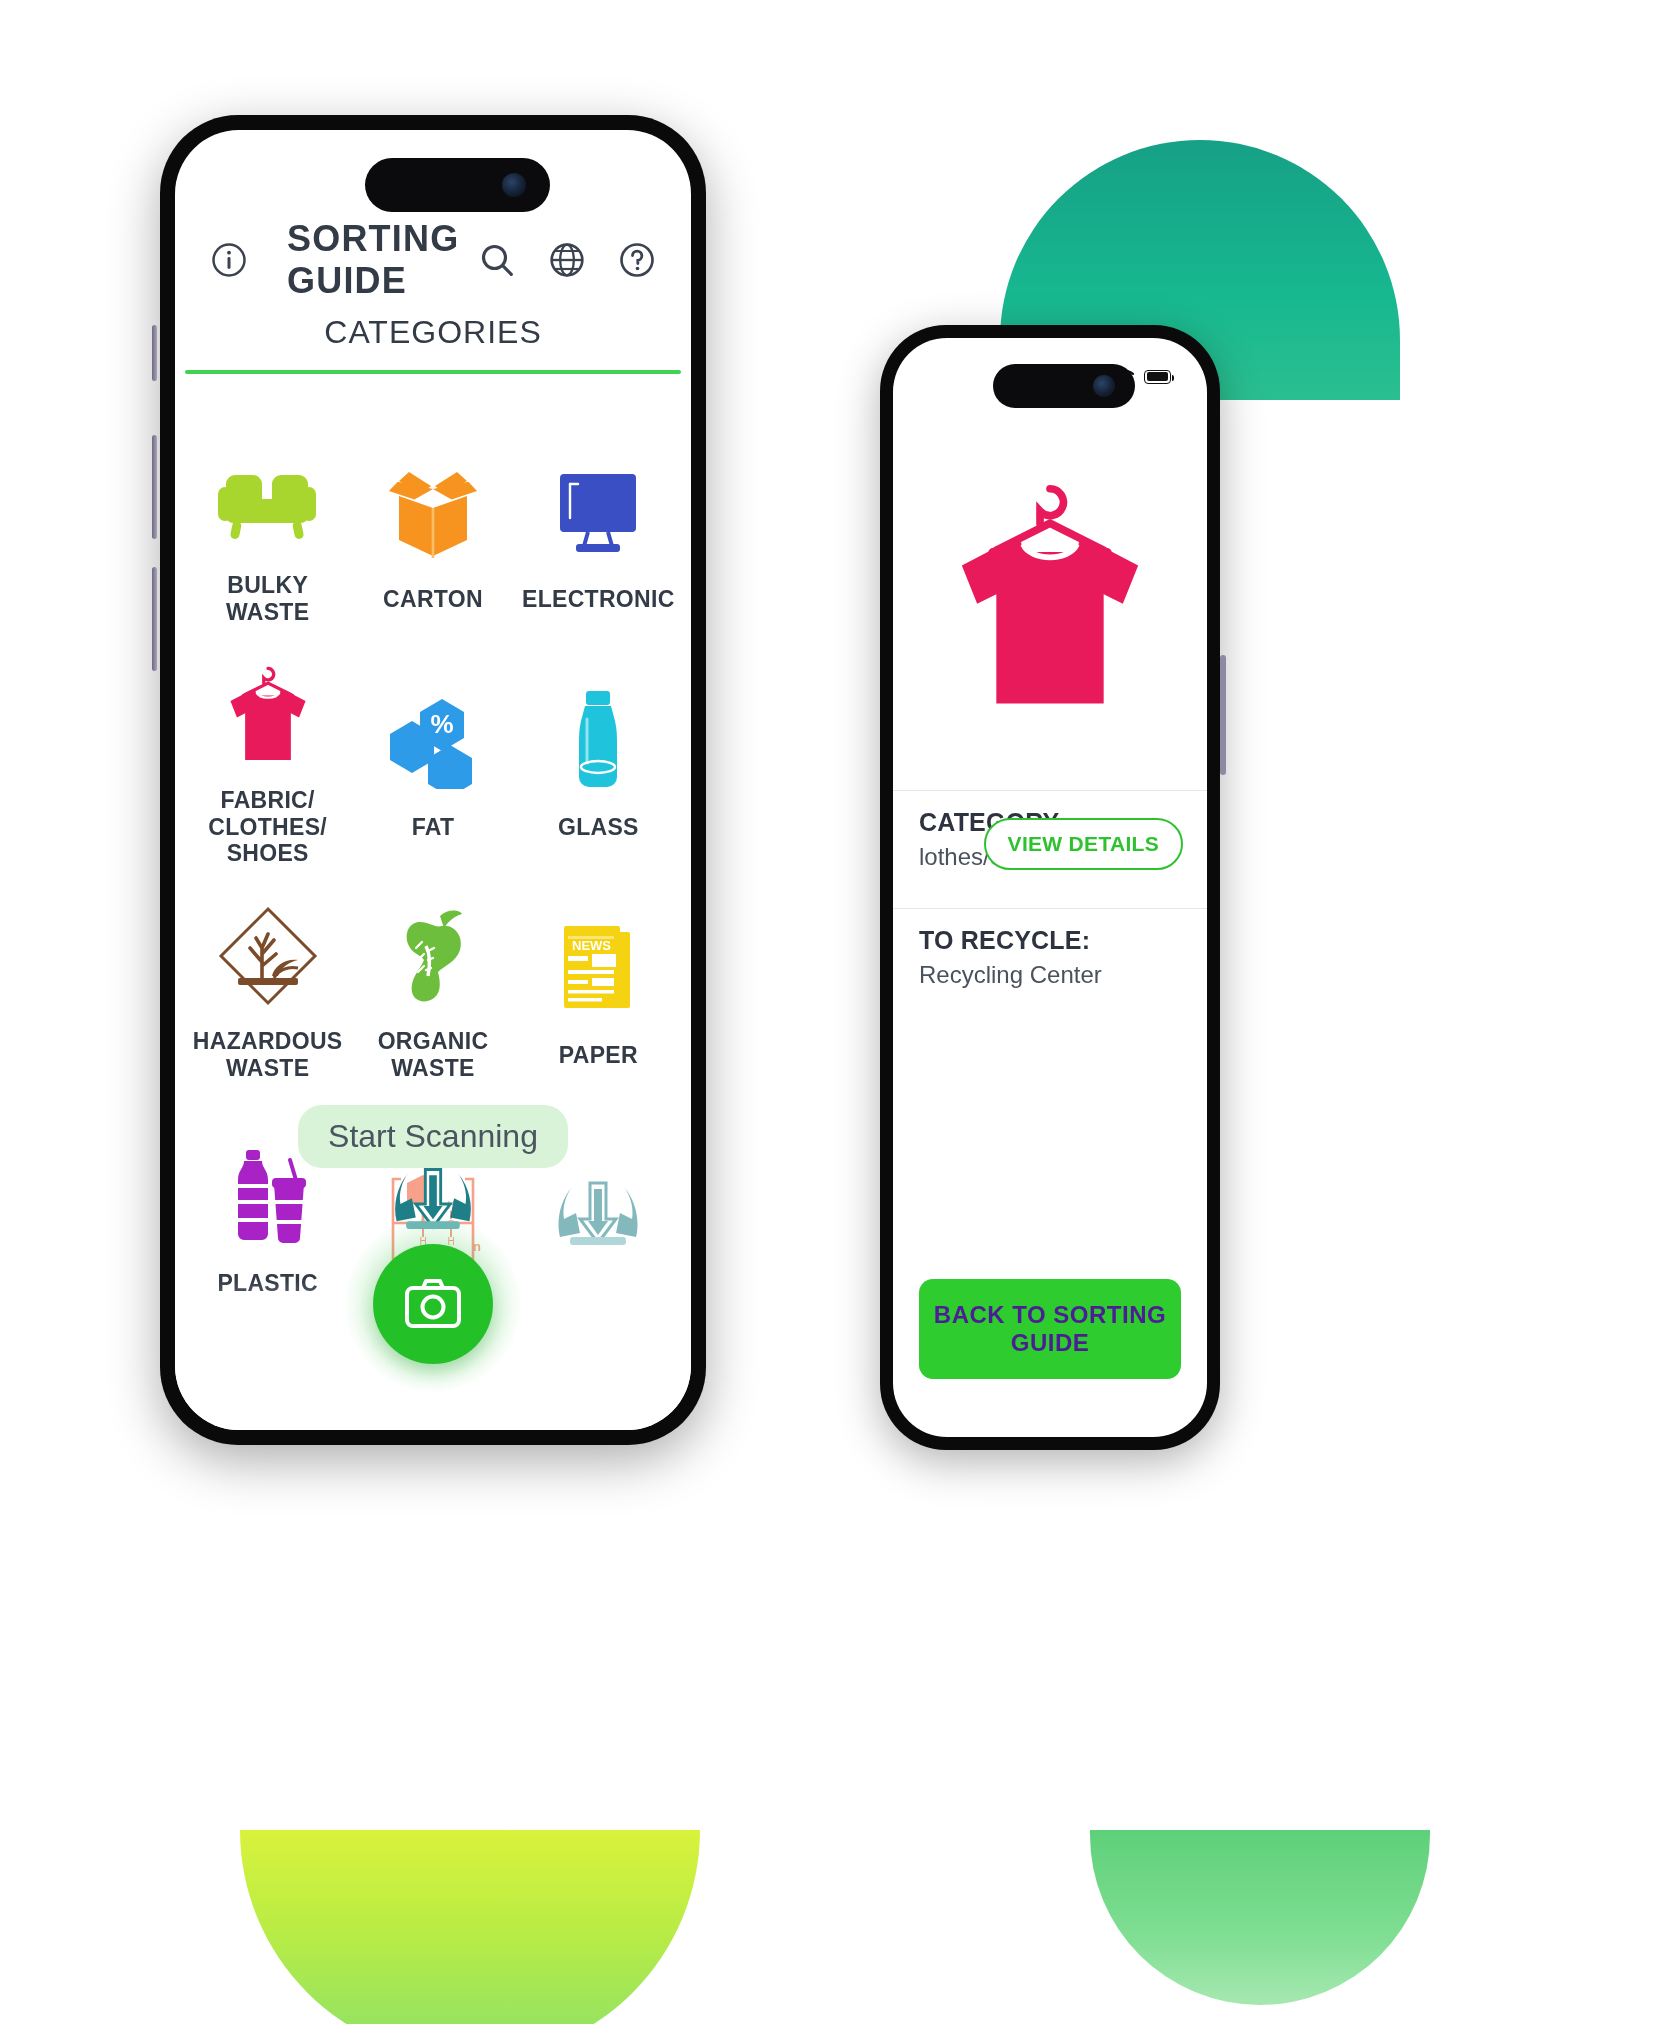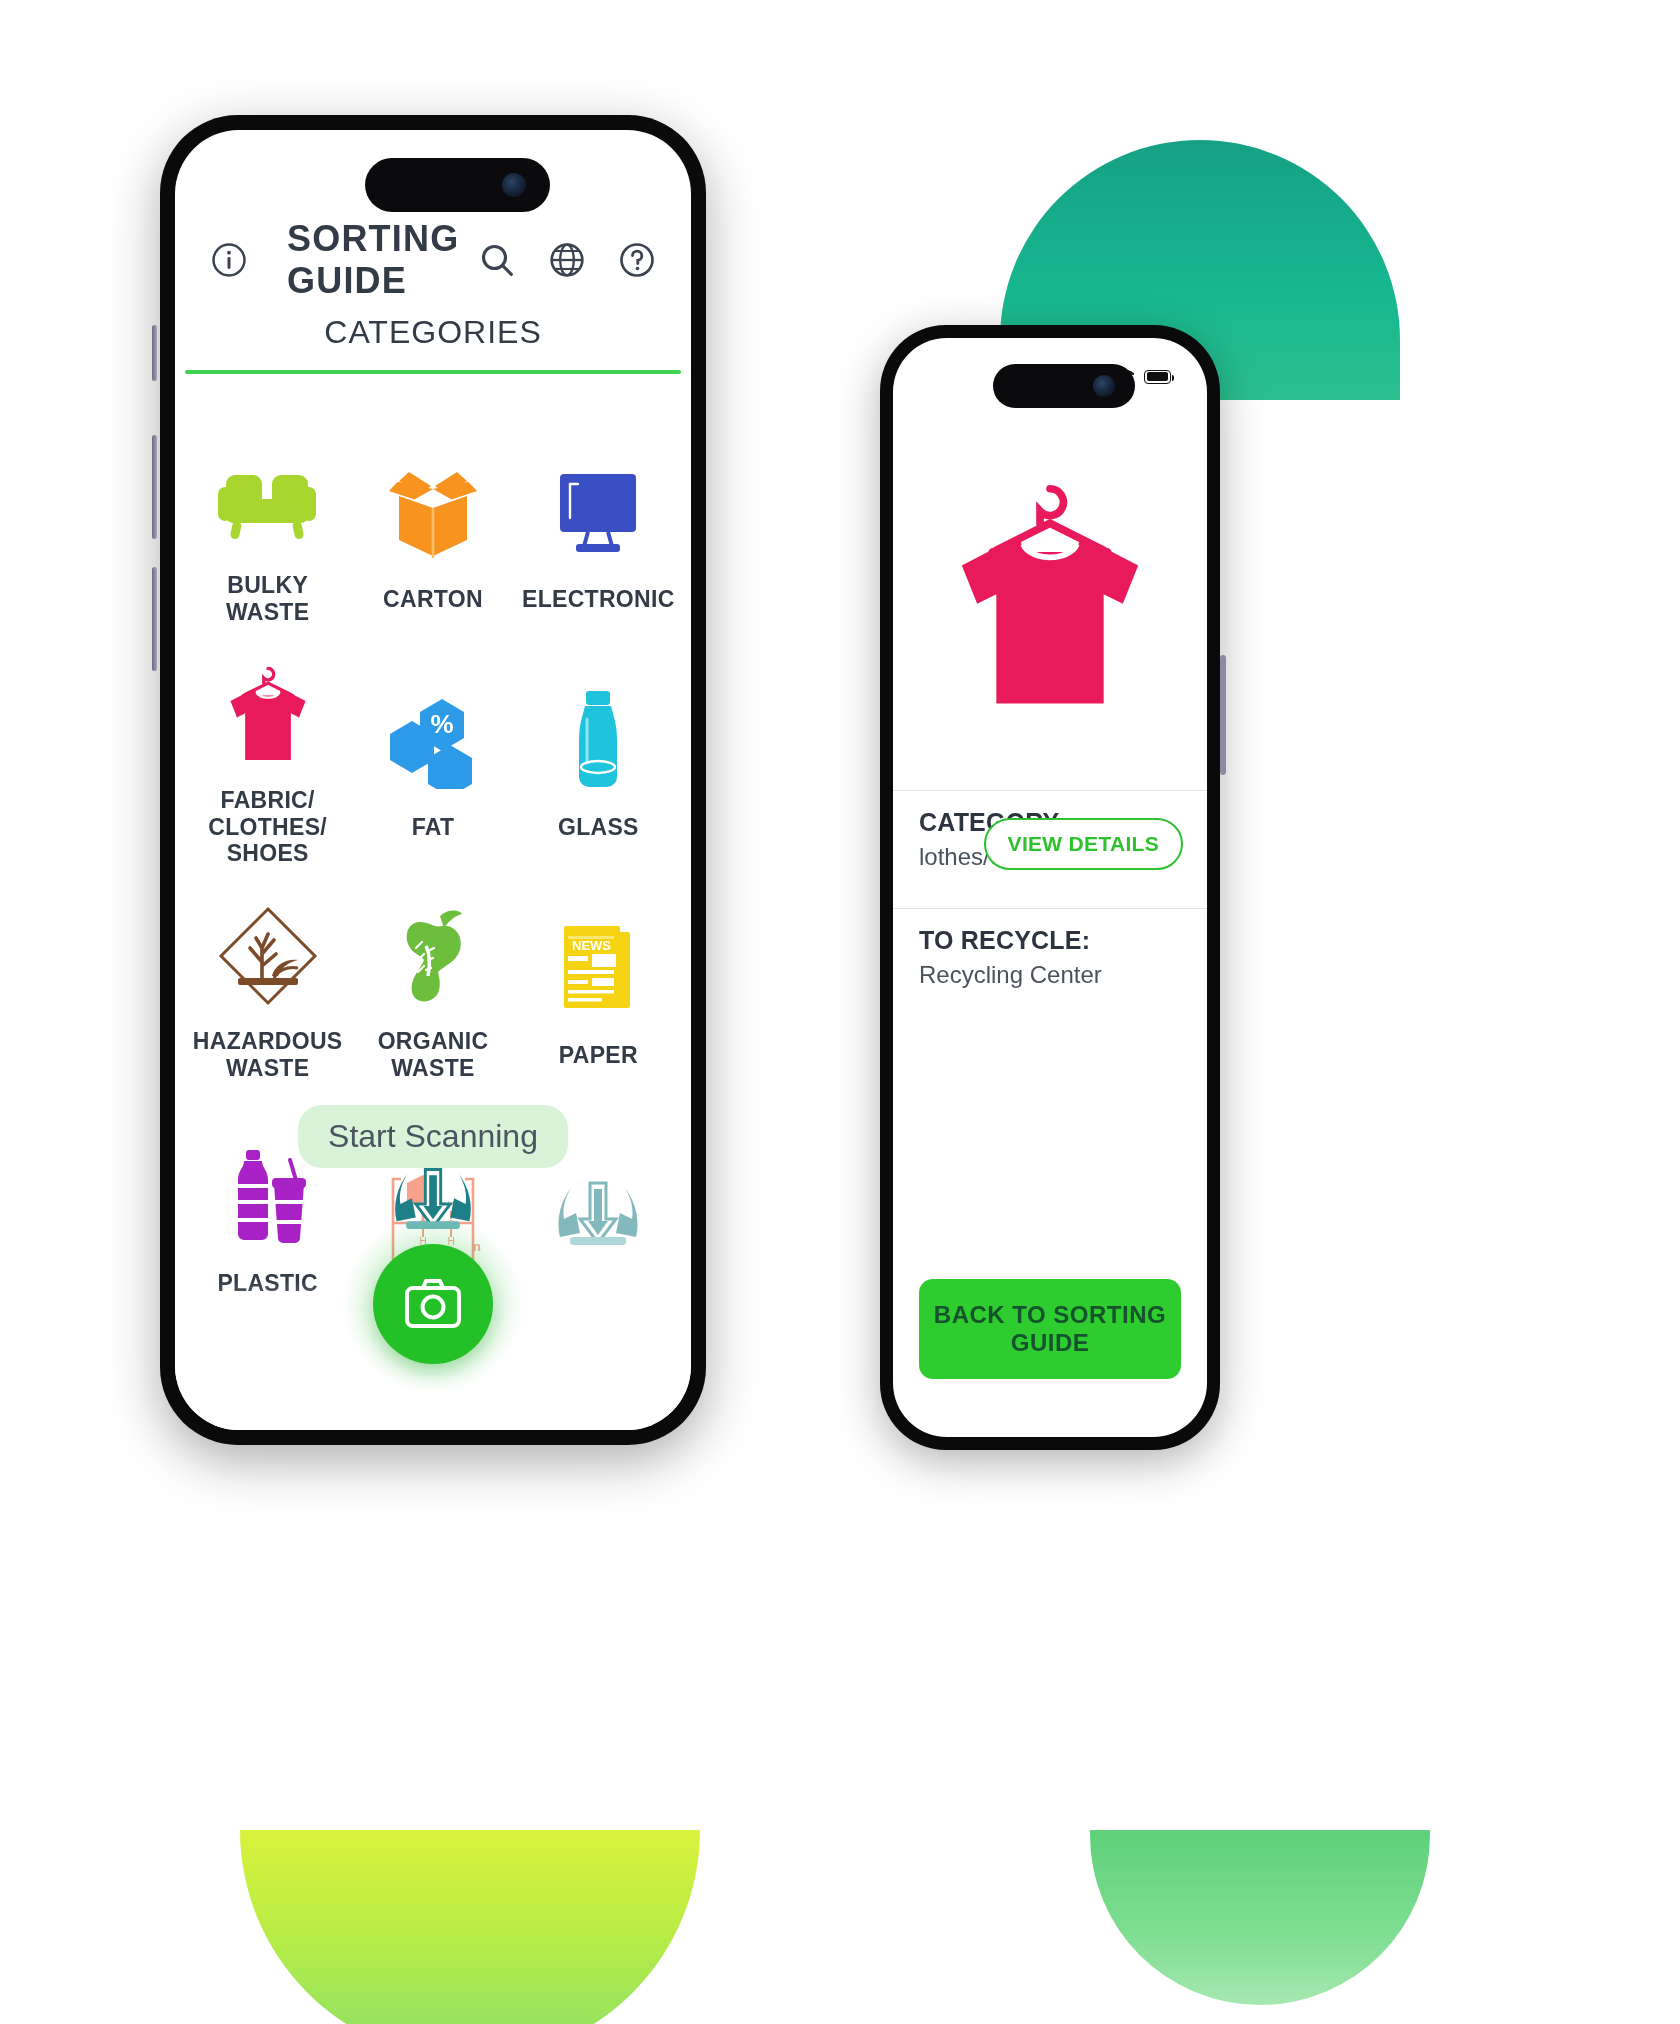--- a/index.html
+++ b/index.html
@@ -106,21 +106,21 @@
     font-size: 24px; color: #4a525e; margin-top: 6px; white-space: nowrap;
   }
   #rp-view-details {
     position: absolute; right: 24px; top: 480px;
     border: 2.5px solid #2ec22e; color: #2ec22e; background: #fff;
     border-radius: 30px; padding: 12px 22px;
     font-size: 21px; font-weight: 600; letter-spacing: .3px; white-space: nowrap;
   }
   #rp-back-btn {
     position: absolute; left: 26px; right: 26px; bottom: 58px;
-    background: #2ECC2E; color: #14532d; border-radius: 14px;
+    background: #2ECC2E; color: #4c1d95; border-radius: 14px;
     text-align: center; padding: 22px 0;
     font-size: 24px; font-weight: 700; letter-spacing: .5px;
   }
 
   
   #lp {
     position: absolute; left: 160px; top: 115px;
     width: 546px; height: 1330px;
     background: #0a0a0a; border-radius: 78px;
     box-shadow: 0 16px 52px rgba(0,0,0,0.32);

